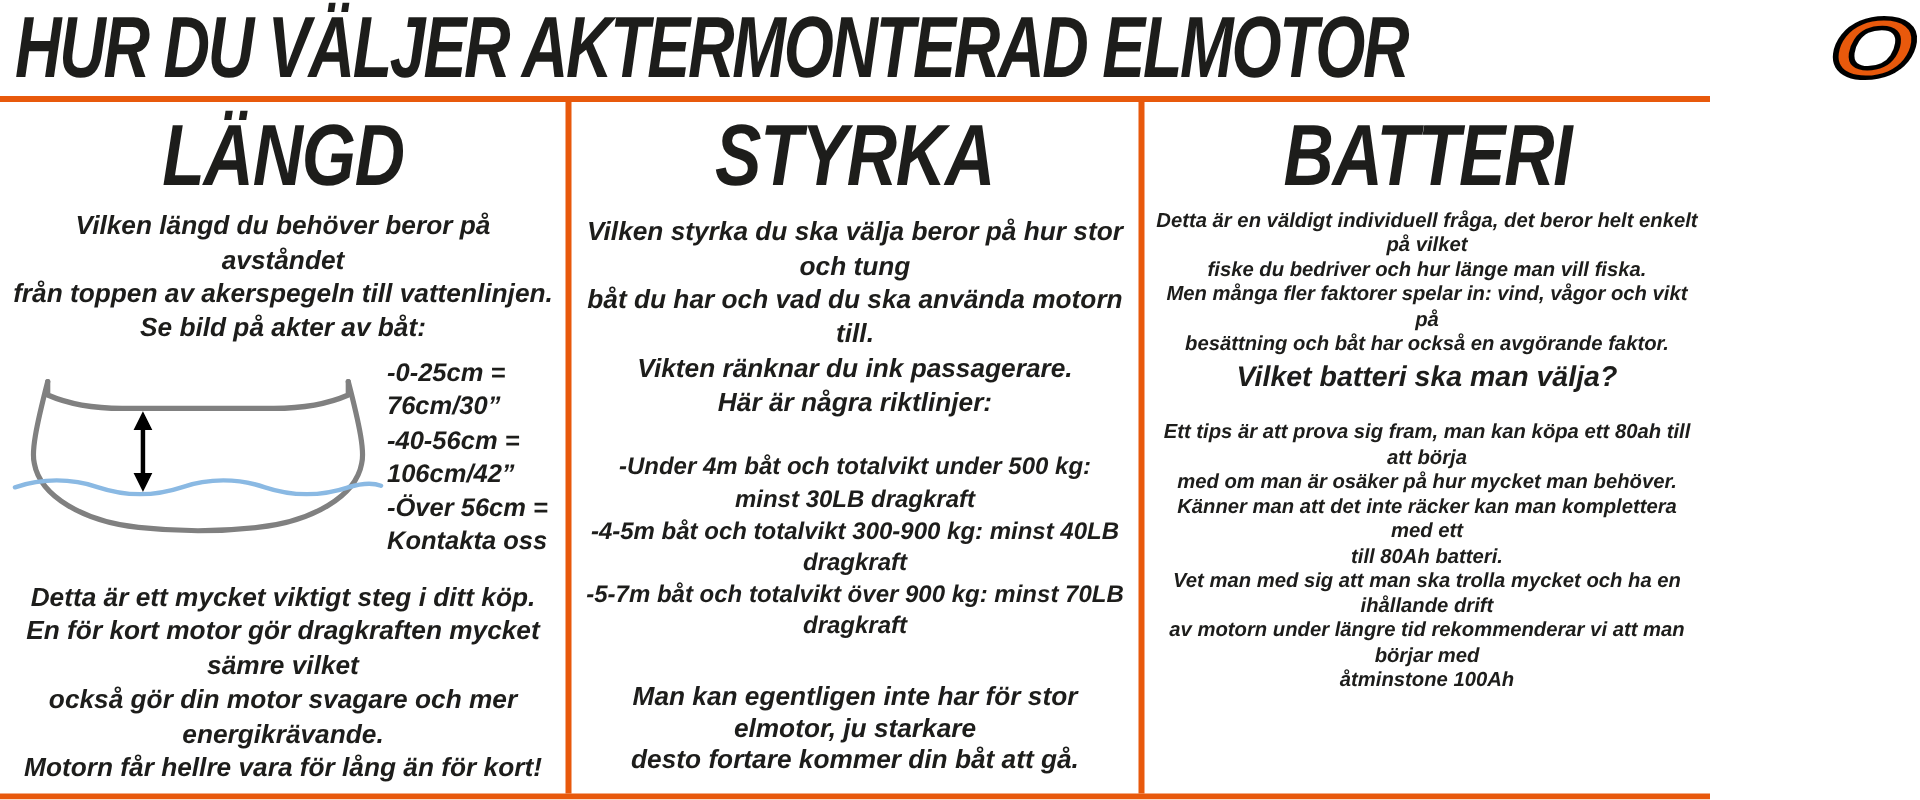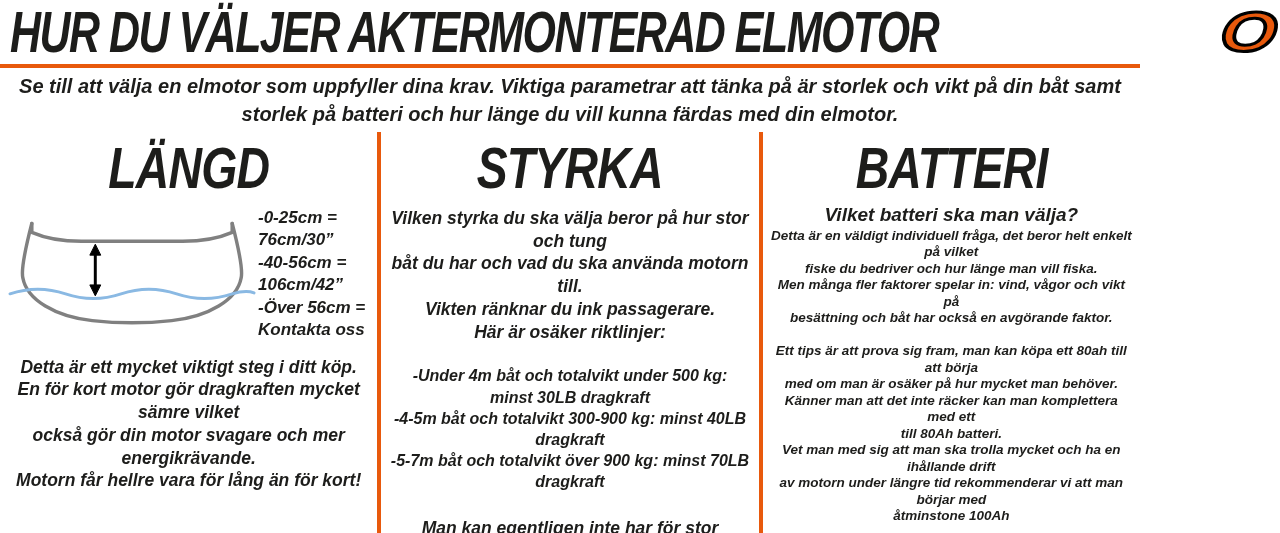--- a/index.html
+++ b/index.html
@@ -85,27 +85,28 @@
 </head>
 <body>
 
 <div class="poster">
 
   <div class="header">
     <h1 class="page-title">HUR DU VÄLJER AKTERMONTERAD ELMOTOR</h1>
     <div class="logo">OFC</div>
   </div>
 
-  <div class="intro">Se till att välja en elmotor som uppfyller dina krav. Viktiga parametrar att tänka på är storlek och vikt på din båt samt
-storlek på batteri och hur länge du vill kunna färdas med din elmotor.</div>
 
   <div class="columns">
 
     <section class="col col-langd">
       <h2 class="col-heading">LÄNGD</h2>
+      <p class="body-text txt-lg langd-intro">Vilken längd du behöver beror på avståndet
+från toppen av akerspegeln till vattenlinjen.
+Se bild på akter av båt:</p>
       <div class="diagram-row">
         <svg class="boat-svg" width="248" height="112" viewBox="0 0 250 112" aria-hidden="true">
 
           <path d="M24,5 L24,14 C40,21 56,23 74,23 L176,23 C194,23 210,21 226,14 L226,5" style="fill:none;stroke:var(--boat-outline);stroke-width:3.5;stroke-linecap:round;stroke-linejoin:round;"></path>
 
           <path d="M24,5 C16,36 13,52 15,60 C19,82 48,99 85,103 C112,106 138,106 165,103 C202,99 231,82 235,60 C237,52 234,36 226,5" style="fill:none;stroke:var(--boat-outline);stroke-width:3.5;stroke-linecap:round;stroke-linejoin:round;"></path>
 
           <path d="M2,76 C20,70 40,70 58,76 C76,82 96,82 114,76 C132,70 152,70 170,76 C188,82 208,82 226,76 C236,73 243,73 248,75" style="fill:none;stroke:var(--waterline);stroke-width:3;stroke-linecap:round;"></path>
 
           <g style="stroke:#000;fill:#000;">
@@ -124,35 +125,35 @@
 En för kort motor gör dragkraften mycket sämre vilket
 också gör din motor svagare och mer energikrävande.
 Motorn får hellre vara för lång än för kort!</p>
     </section>
 
     <section class="col col-styrka">
       <h2 class="col-heading">STYRKA</h2>
       <p class="body-text txt-lg styrka-intro">Vilken styrka du ska välja beror på hur stor och tung
 båt du har och vad du ska använda motorn till.
 Vikten ränknar du ink passagerare.
-Här är osäker riktlinjer:</p>
+Här är några riktlinjer:</p>
       <p class="body-text txt-md styrka-guidelines">-Under 4m båt och totalvikt under 500 kg: minst 30LB dragkraft
 -4-5m båt och totalvikt 300-900 kg: minst 40LB dragkraft
 -5-7m båt och totalvikt över 900 kg: minst 70LB dragkraft</p>
       <p class="body-text styrka-note">Man kan egentligen inte har för stor elmotor, ju starkare
 desto fortare kommer din båt att gå.</p>
     </section>
 
     <section class="col col-batteri">
       <h2 class="col-heading">BATTERI</h2>
-      <p class="body-text batteri-question">Vilket batteri ska man välja?</p>
       <p class="body-text txt-sm batteri-p1">Detta är en väldigt individuell fråga, det beror helt enkelt på vilket
 fiske du bedriver och hur länge man vill fiska.
 Men många fler faktorer spelar in: vind, vågor och vikt på
 besättning och båt har också en avgörande faktor.</p>
+      <p class="body-text batteri-question">Vilket batteri ska man välja?</p>
       <p class="body-text txt-sm batteri-p3">Ett tips är att prova sig fram, man kan köpa ett 80ah till att börja
 med om man är osäker på hur mycket man behöver.
 Känner man att det inte räcker kan man komplettera med ett
 till 80Ah batteri.
 Vet man med sig att man ska trolla mycket och ha en ihållande drift
 av motorn under längre tid rekommenderar vi att man börjar med
 åtminstone 100Ah</p>
     </section>
 
   </div>

